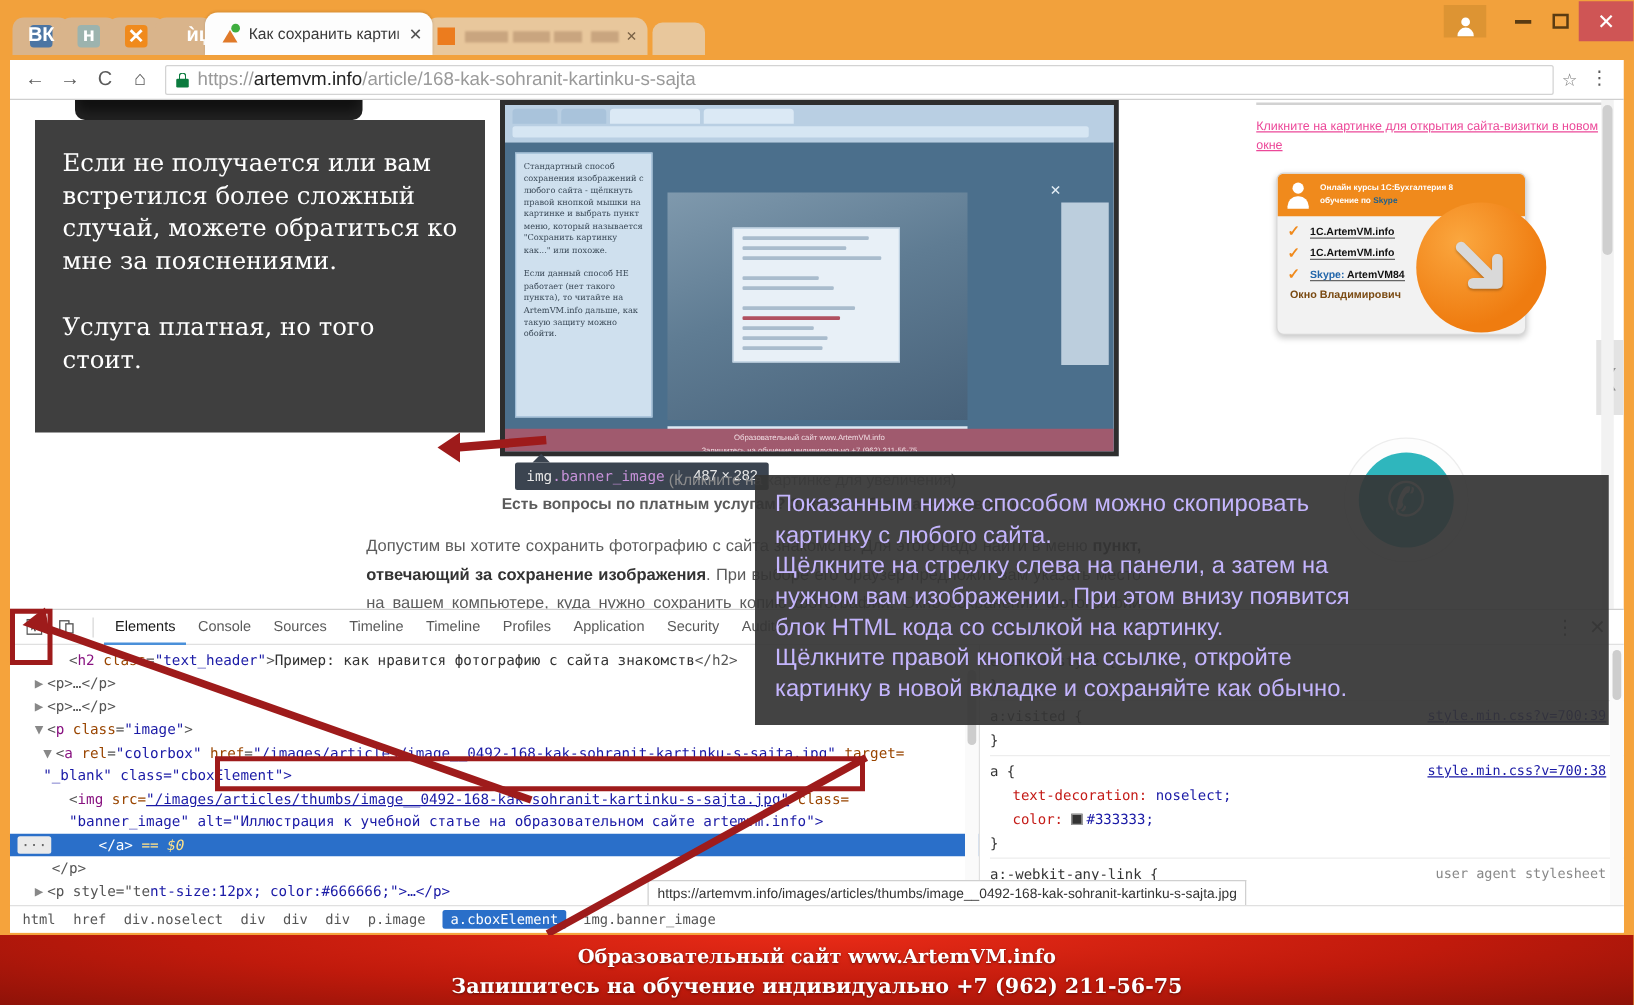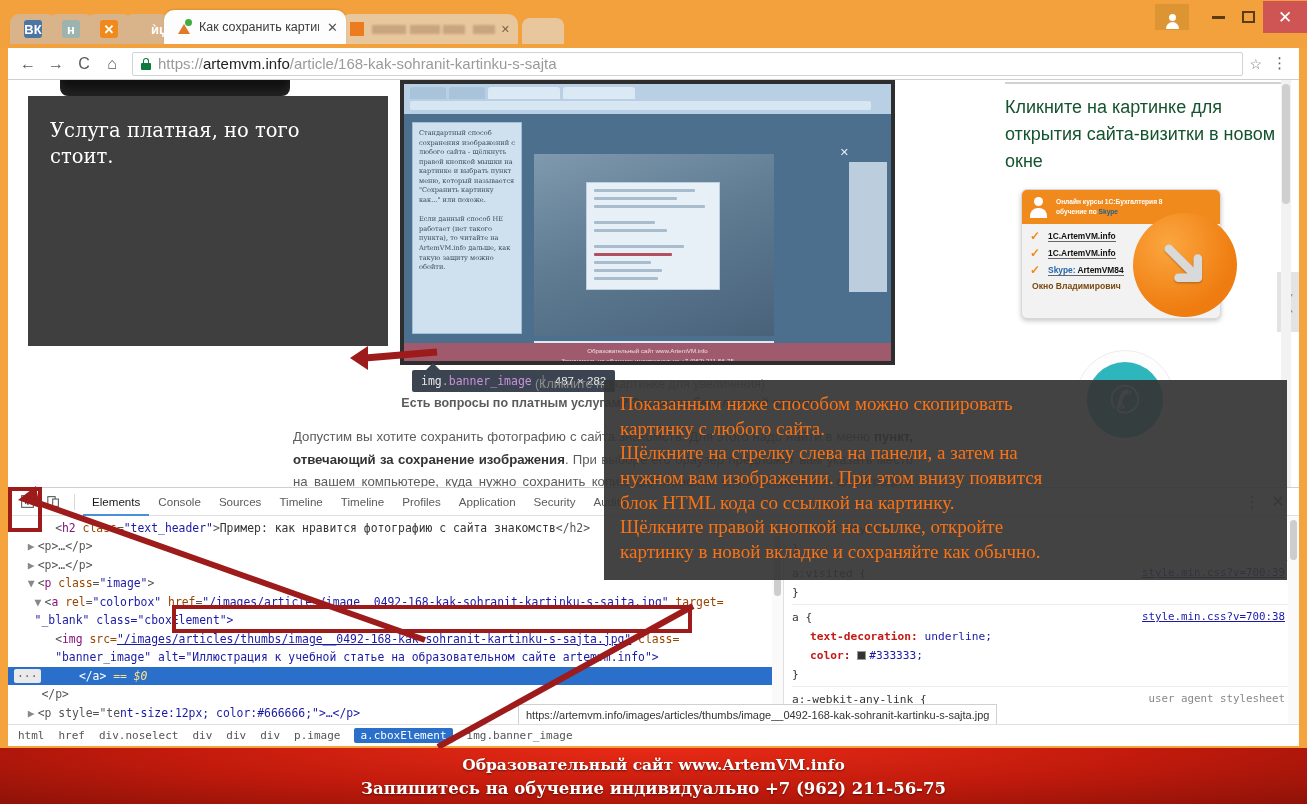--- a/index.html
+++ b/index.html
@@ -30,21 +30,21 @@
     background: #d9b48b;
     border-top-left-radius: 9px; border-top-right-radius: 9px;
     margin-right: -8px;
     display: flex; align-items: center; justify-content: center;
     transform: skewX(0deg);
     position: relative;
   }
   .minitab .fav {
     width: 18px; height: 18px; border-radius: 3px;
     display: flex; align-items: center; justify-content: center;
-    font-size: 13px; font-weight: bold; color: #fff; text-align: right;
+    font-size: 16px; font-weight: bold; color: #fff; text-align: right;
   }
   .fav-vk { background: #4c75a3; font-size: 9px; }
   .fav-h  { background: #9cb3ae; }
   .fav-x  { background: #f08a1c; border-radius: 50%; }
   .fav-nu { background: transparent; color: #222; font-size: 13px; margin-left: 24px; }
 
   .tab-active {
     height: 34px; min-width: 178px;
     background: #fdfdfd;
     border-top-left-radius: 10px; border-top-right-radius: 10px;
@@ -234,21 +234,21 @@
   
   .sidebar {
     position:absolute; right: 12px; top: 0; width: 286px; height: 420px;
   }
   .sb-title {
     font-size: 17px; font-weight: bold; color:#5a5a5a; letter-spacing:.3px;
     padding: 2px 0 4px 4px;
   }
   .sb-title .m { color:#c0392b; }
   .sb-rule { height:2px; background:#d2d2d2; margin: 2px 4px 10px 4px; }
-  .sb-desc { font-size: 18px; color:#14532d; line-height:1.5; padding-left:4px; }
+  .sb-desc { font-size: 10px; color:#ec4899; line-height:1.5; padding-left:4px;text-decoration:underline; }
   .card-wrap { position:relative; margin: 14px 0 0 20px; width: 240px; height: 140px; }
   .vcard {
     position:absolute; left:0; top:0; width: 200px; height: 130px;
     background:#f2f2f2; border:1px solid #d8d8d8; border-radius: 6px;
     box-shadow: 0 2px 5px rgba(0,0,0,.22);
     overflow:hidden;
   }
   .vcard .hd {
     height: 34px; background:#f08a1c; display:flex; align-items:center; padding:0 6px;
   }
@@ -340,21 +340,21 @@
 
   .dt-styles {
     flex:1; border-left: 1px solid #e0e0e0; background:#fff;
     font-family:"DejaVu Sans Mono", monospace; font-size: 11.2px; line-height:1.7;
     padding: 4px 0 0 8px; overflow:hidden; position:relative;
   }
   .st-rule { border-bottom:1px solid #ededed; padding-bottom:2px; margin-bottom:3px; position:relative; }
   .st-sel { color:#333; }
   .st-src { position:absolute; right: 14px; top: 0; color:#1a1aa6; text-decoration:underline; font-size:10.8px;}
   .st-src.plain { color:#888; text-decoration:none;}
-  .st-prop { color:#c41a16; padding-left: 18px; font-weight: bold; }
+  .st-prop { color:#c41a16; padding-left: 18px; }
   .st-val { color:#1a1aa6; }
   .st-strike { text-decoration: line-through; }
   .swatch { display:inline-block; width:9px;height:9px;background:#333;border:1px solid #999; vertical-align:-1px; margin-right:3px;}
 
   .dt-breadcrumb {
     height: 22px; border-top:1px solid #e0e0e0; display:flex; align-items:center;
     font-family:"DejaVu Sans Mono", monospace; font-size: 11px; color:#555;
     padding-left: 10px; gap: 14px; background:#fff;
   }
   .dt-breadcrumb .crumb.sel { background:#2a6fc9; color:#fff; padding: 1px 6px; border-radius:2px;}
@@ -393,21 +393,21 @@
   }
   svg.ann-svg { position:absolute; left:0; top:0; width:1307px; height:804px; z-index: 14; pointer-events:none;}
 
   
   .overlay {
     position:absolute; left: 604px; top: 380px; width: 683px; height: 200px;
     background: rgba(53,53,53,0.93); z-index: 30;
     padding: 12px 16px 8px 16px;
   }
   .overlay p {
-    color:#f97316; font-family:Liberation Serif, serif; font-size: 19px; line-height: 1.30;
+    color:#c4b5fd; font-family:Liberation Sans, sans-serif; font-size: 19px; line-height: 1.30;
     margin: 0;
   }
 
   
   .banner {
     position:absolute; left: 0; bottom: 0; width: 1307px; height: 56px;
     background: radial-gradient(ellipse at 50% 0%, #e82b17 0%, #c01a0c 55%, #8e1208 100%);
     display:flex; flex-direction:column; align-items:center; justify-content:center;
     z-index: 40;
   }
@@ -483,20 +483,21 @@
     </div>
     <span class="star">☆</span>
     <span class="kebab">⋮</span>
   </div>
 
   <div class="viewport">
 
     <div class="quoteshot">
       <div class="quote-cap"></div>
       <div class="quotebox">
+        <p>Если не получается или вам встретился более сложный случай, можете обратиться ко мне за пояснениями.</p>
         <p>Услуга платная, но того стоит.</p>
       </div>
     </div>
 
     <div class="innershot">
       <div class="is-chrome">
         <div class="is-tabs">
           <div class="is-tab"></div>
           <div class="is-tab"></div>
           <div class="is-tab act"></div>
@@ -659,21 +660,21 @@
           <div class="st-sel">}</div>
         </div>
         <div class="st-rule">
           <div class="st-sel">a:visited {</div>
           <span class="st-src">style.min.css?v=700:39</span>
           <div class="st-sel">}</div>
         </div>
         <div class="st-rule">
           <div class="st-sel">a {</div>
           <span class="st-src">style.min.css?v=700:38</span>
-          <div><span class="st-prop">text-decoration:</span> <span class="st-val">underline;</span></div>
+          <div><span class="st-prop">text-decoration:</span> <span class="st-val">noselect;</span></div>
           <div><span class="st-prop">color:</span> <span class="swatch"></span><span class="st-val">#333333;</span></div>
           <div class="st-sel">}</div>
         </div>
         <div class="st-rule">
           <div class="st-sel">a:-webkit-any-link {</div>
           <span class="st-src plain">user agent stylesheet</span>
           <div><span class="st-prop st-strike">color:</span> <span class="st-val st-strike">-webkit-link;</span></div>
         </div>
         <div class="dt-scrollbar">
             <div class="thumb" style="top:4px;height:40px"></div>

